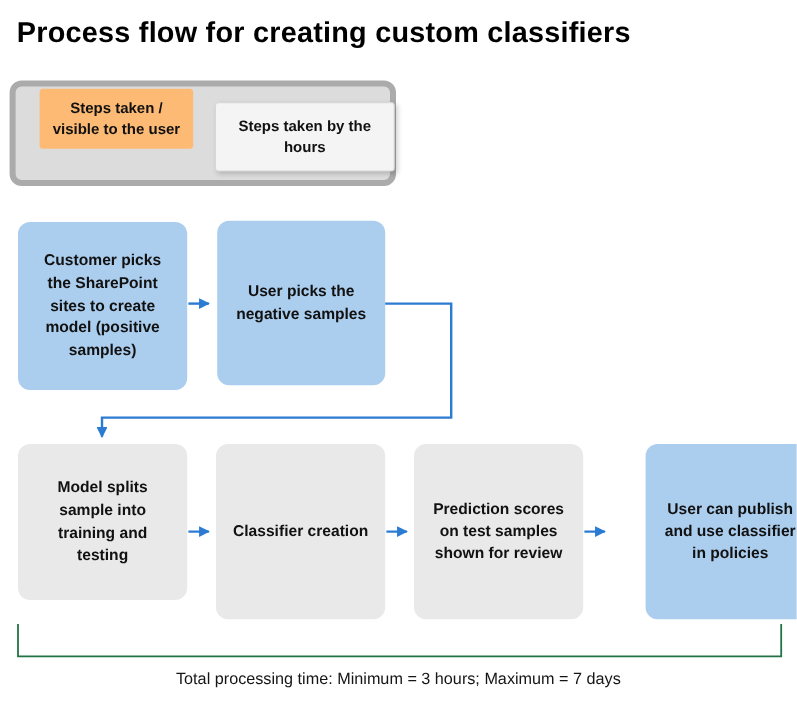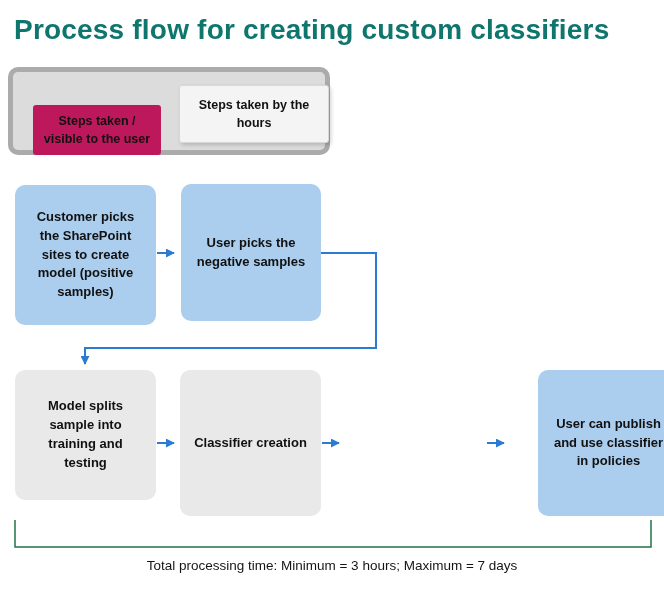--- a/index.html
+++ b/index.html
@@ -13,23 +13,23 @@
     width: 664px;
     height: 596px;
     background: #ffffff;
     overflow: hidden;
   }
   .page-title {
     position: absolute;
     left: 14px;
     top: 14px;
     margin: 0;
-    font-size: 28px;
+    font-size: 24px;
     font-weight: bold;
-    color: #0f766e;
+    color: #000000;
     letter-spacing: 0.2px;
   }
   .legend {
     position: absolute;
     left: 8px;
     top: 67px;
     width: 322px;
     height: 88px;
     background: #dcdcdc;
     border: 5px solid #ababab;
@@ -45,24 +45,24 @@
     font-size: 12.5px;
     font-weight: 600;
     color: #111111;
     line-height: 1.45;
     border-radius: 3px;
     padding: 4px 8px;
     box-sizing: border-box;
   }
   .legend-item.user {
     left: 20px;
-    top: 33px;
+    top: 2px;
     width: 128px;
     height: 50px;
-    background: #be185d;
+    background: #fdba74;
   }
   .legend-item.system {
     left: 166px;
     top: 13px;
     width: 150px;
     height: 58px;
     background: #f4f4f4;
     border: 1px solid #d8d8d8;
     box-shadow: 2px 2px 4px rgba(0,0,0,0.18);
   }
@@ -129,20 +129,23 @@
   </div>
   <div class="step user pos-b">
     <span>User picks the negative samples</span>
   </div>
   <div class="step system pos-c">
     <span>Model splits sample into training and testing</span>
   </div>
   <div class="step system pos-d">
     <span>Classifier creation</span>
   </div>
+  <div class="step system pos-e">
+    <span>Prediction scores on test samples shown for review</span>
+  </div>
   <div class="step user pos-f">
     <span>User can publish and use classifier in policies</span>
   </div>
 
   <svg class="overlay" viewBox="0 0 664 596" xmlns="http://www.w3.org/2000/svg" aria-hidden="true">
     <defs>
       <marker id="arrowhead" viewBox="0 0 10 10" refX="9" refY="5" markerWidth="9" markerHeight="9" markerUnits="userSpaceOnUse" orient="auto-start-reverse">
         <path d="M0,0 L10,5 L0,10 z" fill="#2b7bd3"></path>
       </marker>
     </defs>

